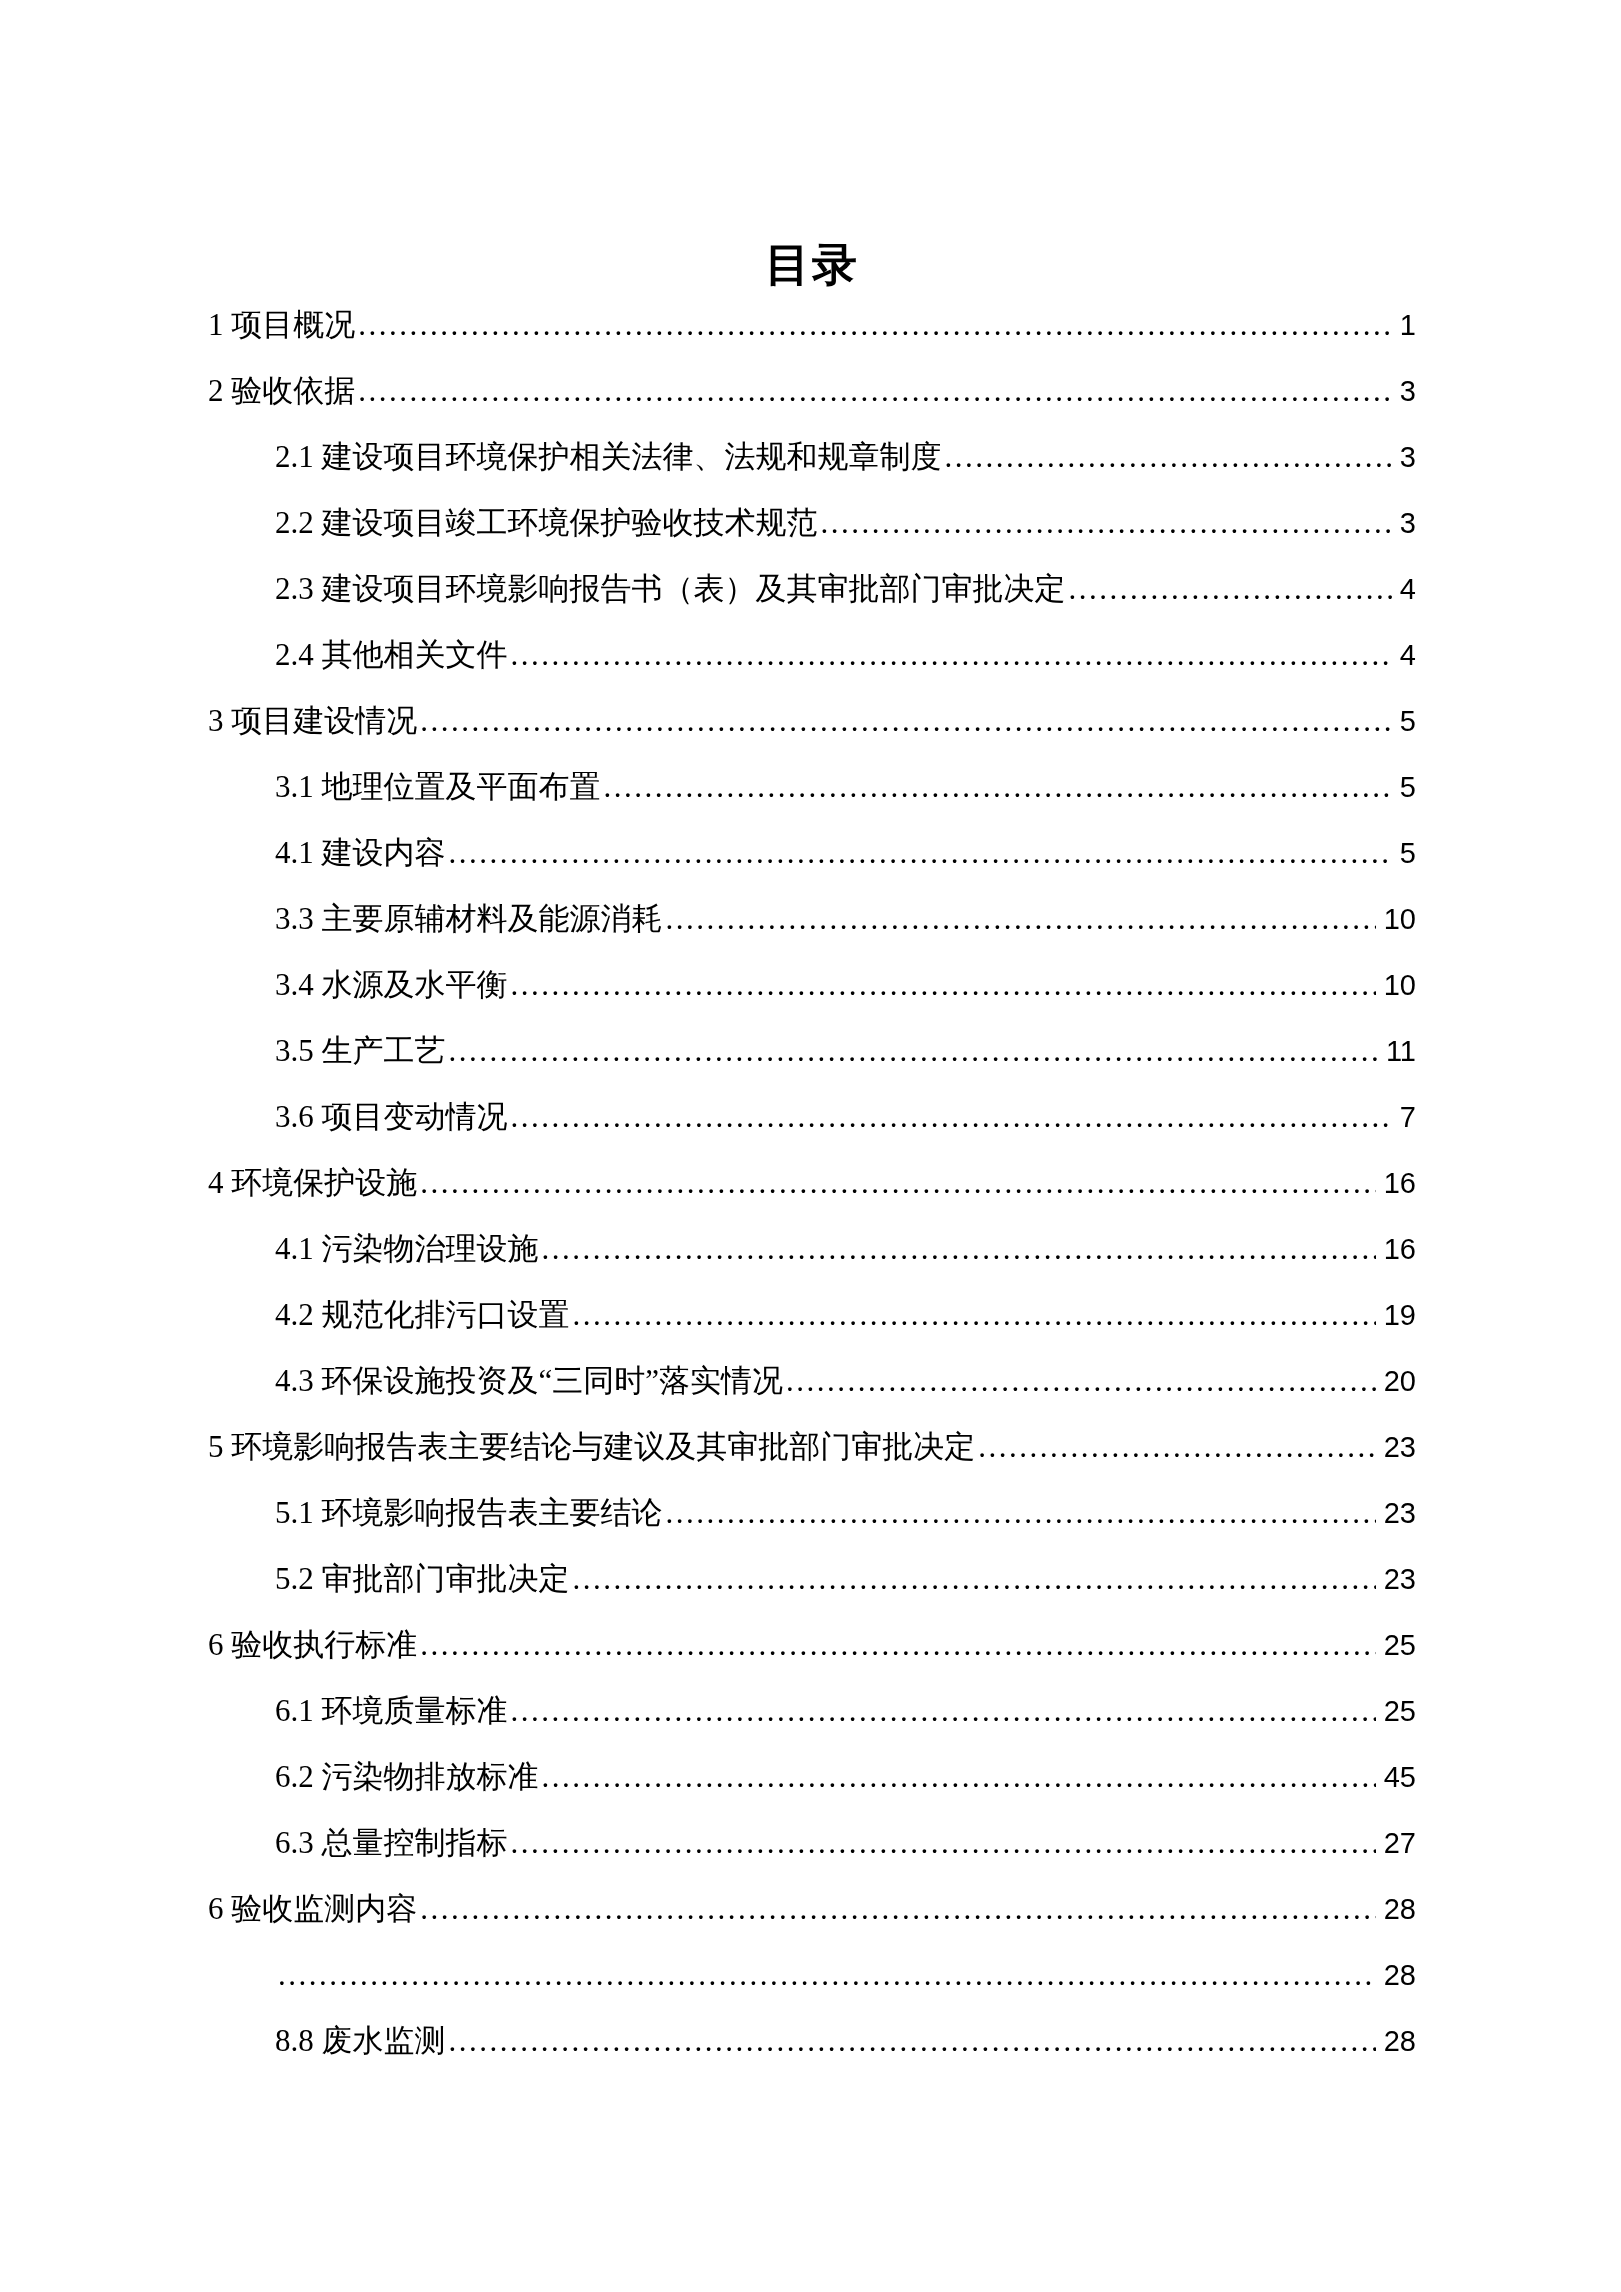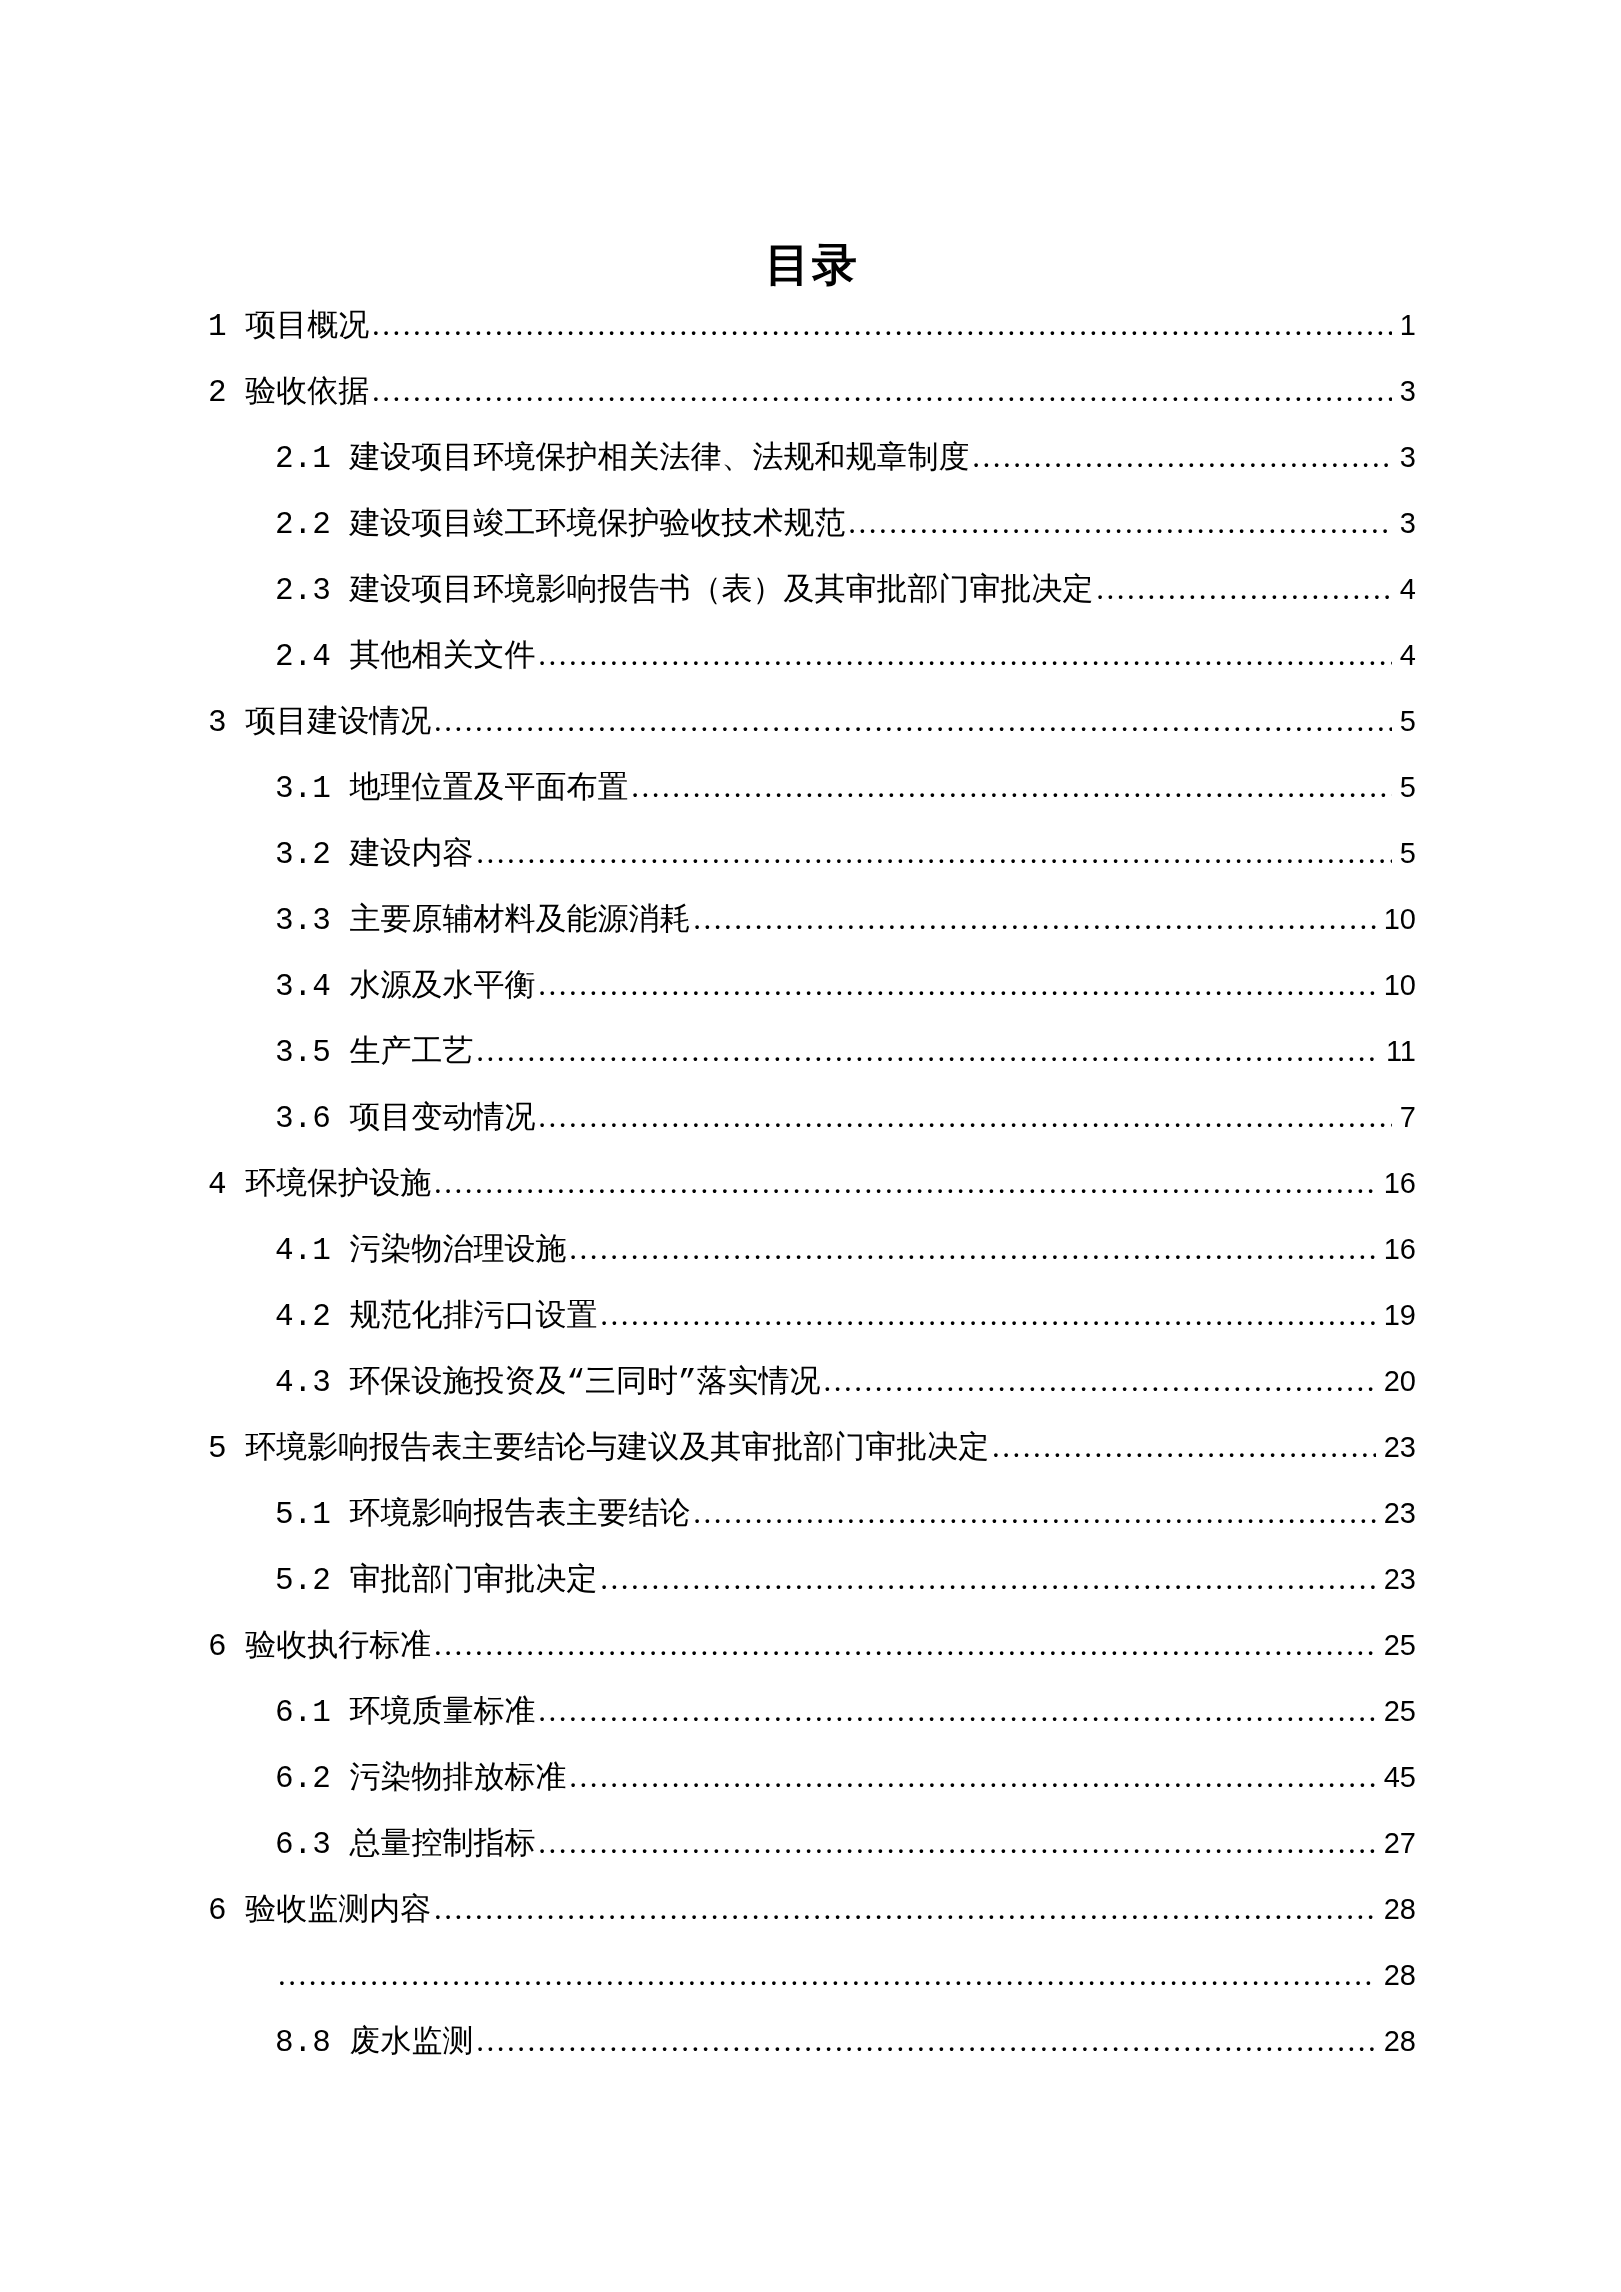--- a/index.html
+++ b/index.html
@@ -37,21 +37,20 @@
     line-height: 66px;
     font-size: 31px;
     white-space: nowrap;
     overflow: hidden;
   }
   .row.sub {
     padding-left: 67px;
   }
   .label {
     flex: 0 0 auto;
-    font-family: Liberation Mono, monospace;
   }
   .dots {
     flex: 1 1 auto;
     overflow: hidden;
     letter-spacing: 2.5px;
     margin-left: 2.9px;
     font-size: 31px;
   }
   .pagenum {
     flex: 0 0 auto;
@@ -108,21 +107,21 @@
     <span class="pagenum">5</span>
   </div>
 
   <div class="row sub">
     <span class="label">3.1 地理位置及平面布置</span>
     <span class="dots">............................................................................................................................................................................................................................................................................................................</span>
     <span class="pagenum">5</span>
   </div>
 
   <div class="row sub">
-    <span class="label">3.2 建设内容</span>
+    <span class="label">4.1 建设内容</span>
     <span class="dots">............................................................................................................................................................................................................................................................................................................</span>
     <span class="pagenum">5</span>
   </div>
 
   <div class="row sub">
     <span class="label">3.3 主要原辅材料及能源消耗</span>
     <span class="dots">............................................................................................................................................................................................................................................................................................................</span>
     <span class="pagenum">10</span>
   </div>
 

